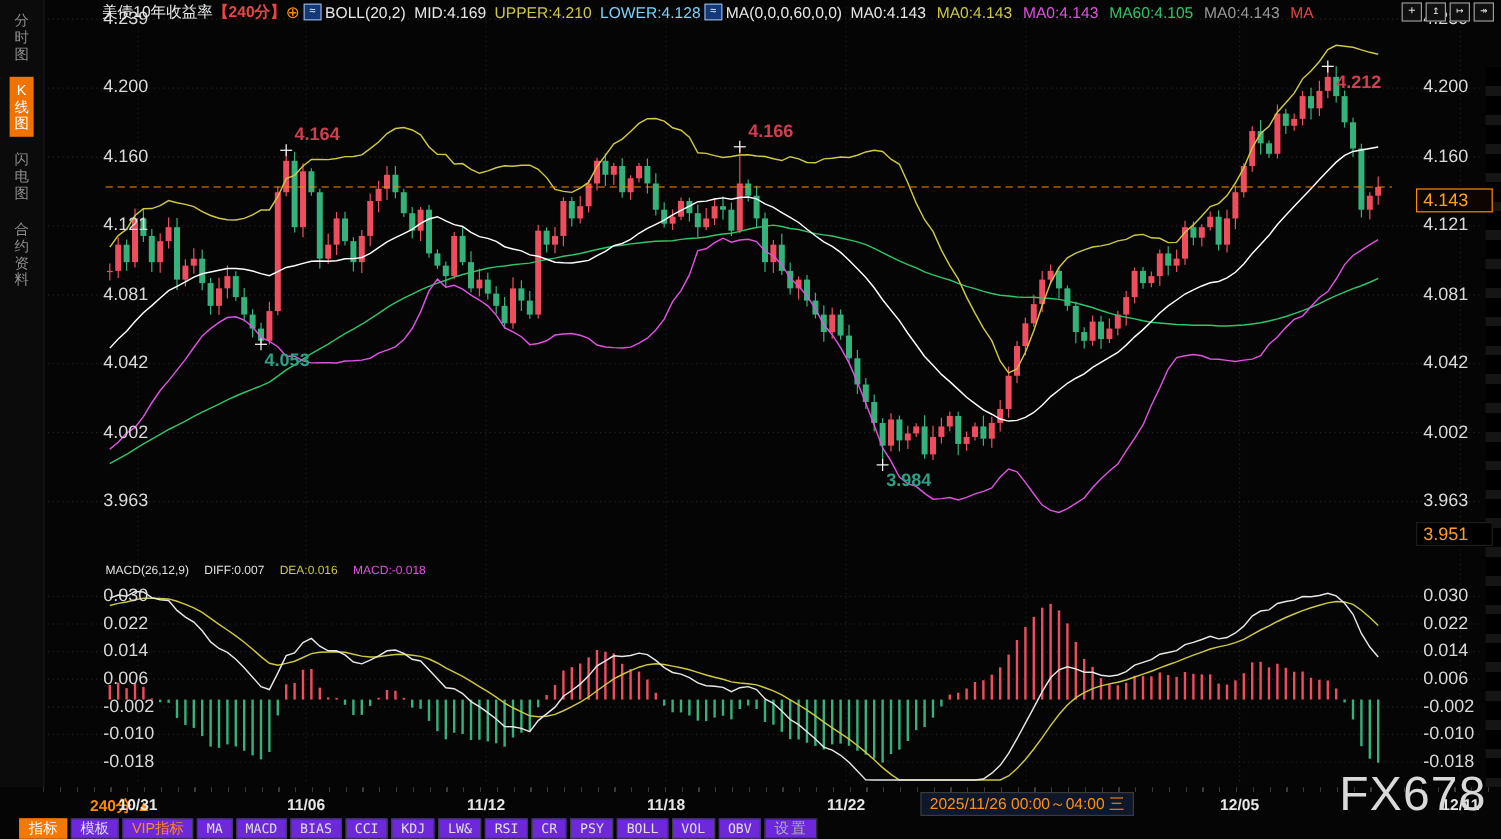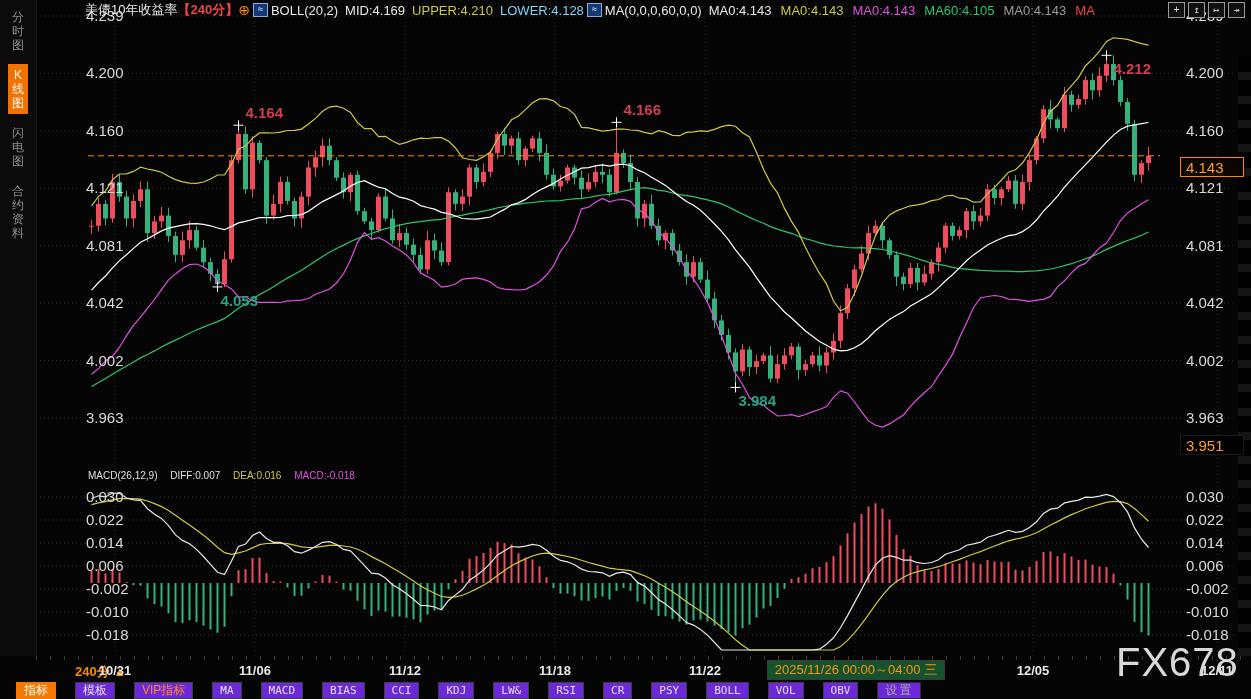--- a/index.html
+++ b/index.html
@@ -54,24 +54,24 @@
     background:repeating-linear-gradient(180deg,#000 0 16px,#151515 16px 24px);cursor:pointer}
 
   
   #timeline{position:absolute;left:0;top:656px;width:1251px;height:26px;z-index:3;background:#050505}
   #timeline::before{content:"";position:absolute;left:36px;right:0;top:0;height:4px;
     background:repeating-linear-gradient(90deg,#3a3a3a 0 1px,transparent 1px 14px)}
   #period-label{position:absolute;left:75px;top:7px;color:#ff8a00;font-size:13px;font-weight:bold;cursor:pointer}
   .date-label{position:absolute;top:7px;width:70px;margin-left:-35px;text-align:center;
     color:#e8e8e8;font-size:13px;font-weight:bold}
   #highlight-date{position:absolute;top:4px;height:18px;line-height:18px;width:176px;margin-left:-88px;
-    text-align:center;background:#14532d;border:1px solid #3a3a3a;color:#ff9015;font-size:13px}
-
-  
-  #toolbar{position:absolute;left:16px;top:682px;right:0;height:17px;z-index:3;display:flex;gap:19px}
+    text-align:center;background:#0f172a;border:1px solid #3a3a3a;color:#ff9015;font-size:13px}
+
+  
+  #toolbar{position:absolute;left:16px;top:682px;right:0;height:17px;z-index:3;display:flex;gap:3px}
   .tab{height:15px;line-height:15px;padding:0 7px;background:#6d28d9;border:1px solid #3f3f3f;
     color:#e0e0e0;font-size:12px;cursor:pointer;white-space:nowrap}
   .tab.mono{font-family:"DejaVu Sans Mono",monospace;font-size:11px}
   .tab.active{background:#f57900;border-color:#f57900;color:#fff}
   .tab.vip{color:#ff8a1e}
   .tab.muted-cn{color:#b0b0b0;letter-spacing:2px;border-color:#2c2c2c}
 </style>
 </head>
 <body>
 

